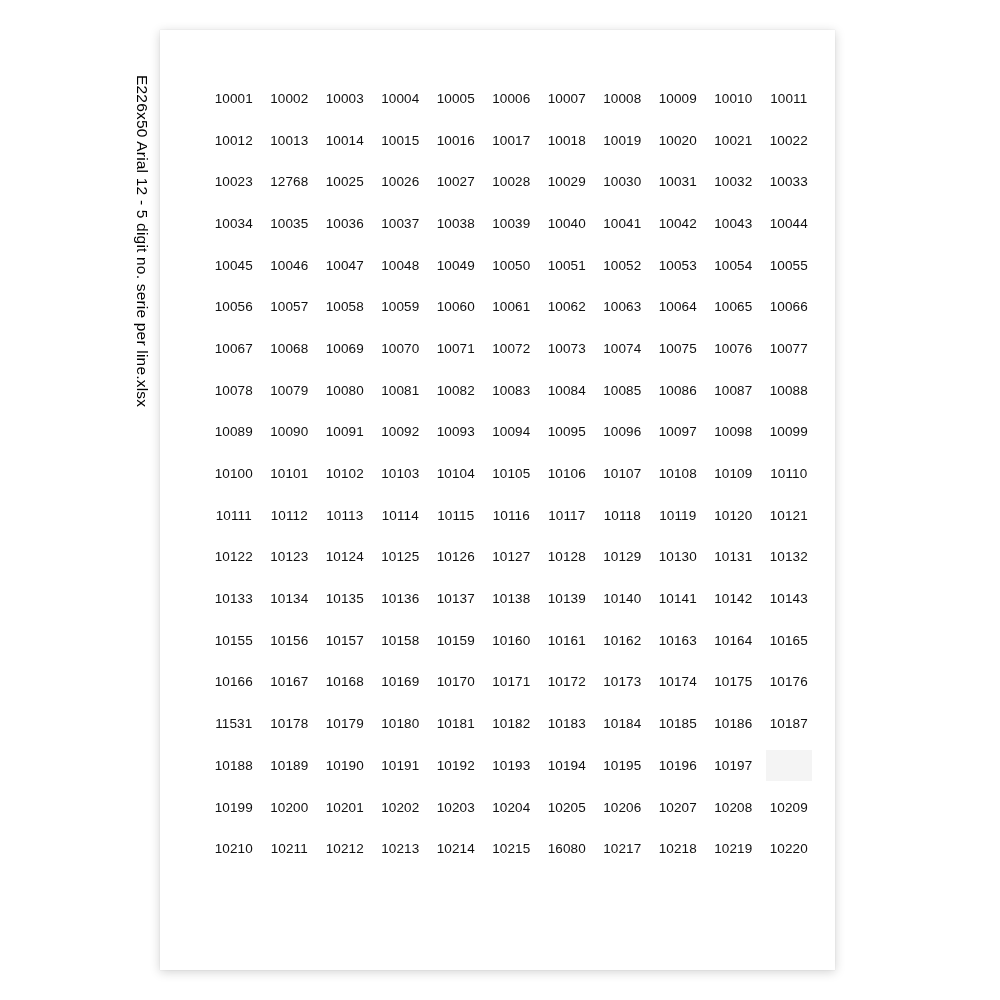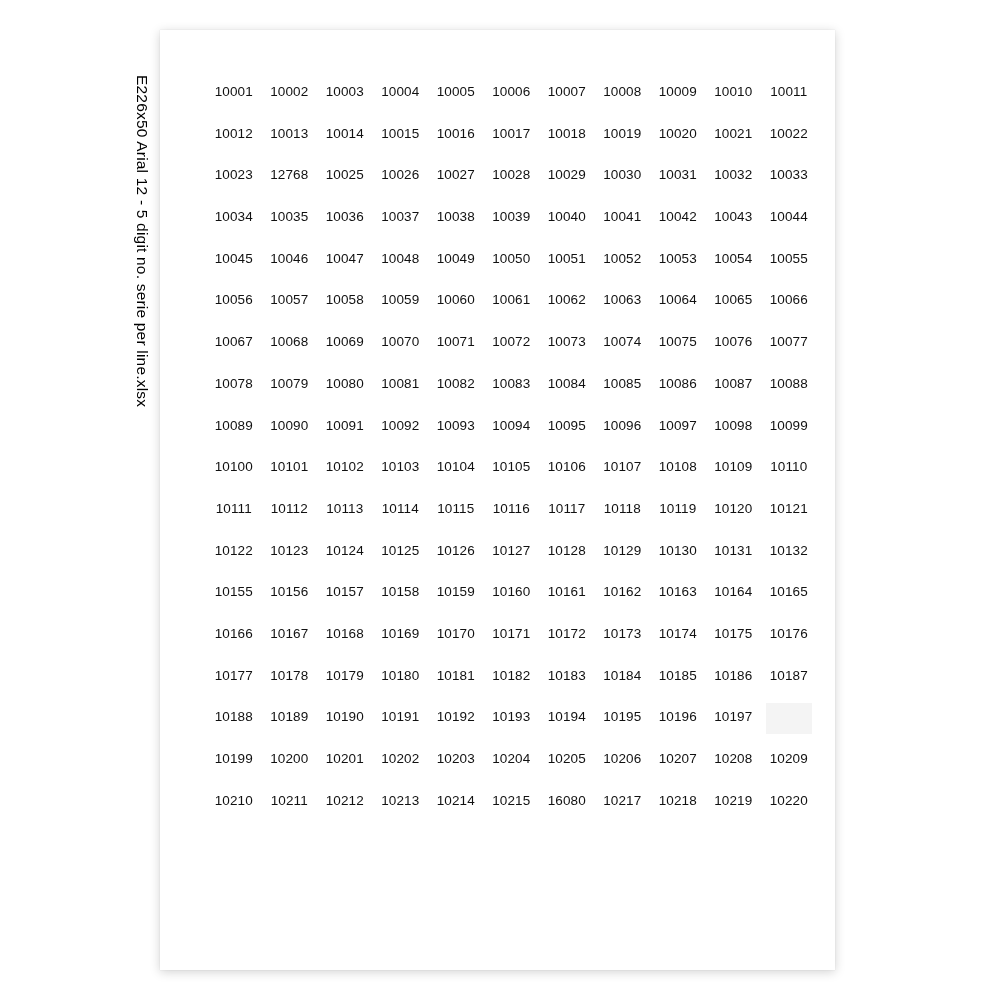--- a/index.html
+++ b/index.html
@@ -51,21 +51,21 @@
     position: absolute;
     left: 46px;
     top: 48px;
     width: 610px;
   }
 
   .label-row {
     display: flex;
     flex-direction: row;
     height: 41.7px;
-    align-items: flex-start;
+    align-items: center;
   }
 
   .label-cell {
     width: 55.5px;
     height: 28px;
     line-height: 28px;
     text-align: center;
     font-size: 13.5px;
     color: #111111;
     letter-spacing: 0.1px;
@@ -239,20 +239,33 @@
           <div class="label-cell">10125</div>
           <div class="label-cell">10126</div>
           <div class="label-cell">10127</div>
           <div class="label-cell">10128</div>
           <div class="label-cell">10129</div>
           <div class="label-cell">10130</div>
           <div class="label-cell">10131</div>
           <div class="label-cell">10132</div>
         </div>
         <div class="label-row">
+          <div class="label-cell">10133</div>
+          <div class="label-cell">10134</div>
+          <div class="label-cell">10135</div>
+          <div class="label-cell">10136</div>
+          <div class="label-cell">10137</div>
+          <div class="label-cell">10138</div>
+          <div class="label-cell">10139</div>
+          <div class="label-cell">10140</div>
+          <div class="label-cell">10141</div>
+          <div class="label-cell">10142</div>
+          <div class="label-cell">10143</div>
+        </div>
+        <div class="label-row">
           <div class="label-cell">10155</div>
           <div class="label-cell">10156</div>
           <div class="label-cell">10157</div>
           <div class="label-cell">10158</div>
           <div class="label-cell">10159</div>
           <div class="label-cell">10160</div>
           <div class="label-cell">10161</div>
           <div class="label-cell">10162</div>
           <div class="label-cell">10163</div>
           <div class="label-cell">10164</div>
@@ -265,21 +278,21 @@
           <div class="label-cell">10169</div>
           <div class="label-cell">10170</div>
           <div class="label-cell">10171</div>
           <div class="label-cell">10172</div>
           <div class="label-cell">10173</div>
           <div class="label-cell">10174</div>
           <div class="label-cell">10175</div>
           <div class="label-cell">10176</div>
         </div>
         <div class="label-row">
-          <div class="label-cell">10177</div>
+          <div class="label-cell">11531</div>
           <div class="label-cell">10178</div>
           <div class="label-cell">10179</div>
           <div class="label-cell">10180</div>
           <div class="label-cell">10181</div>
           <div class="label-cell">10182</div>
           <div class="label-cell">10183</div>
           <div class="label-cell">10184</div>
           <div class="label-cell">10185</div>
           <div class="label-cell">10186</div>
           <div class="label-cell">10187</div>

